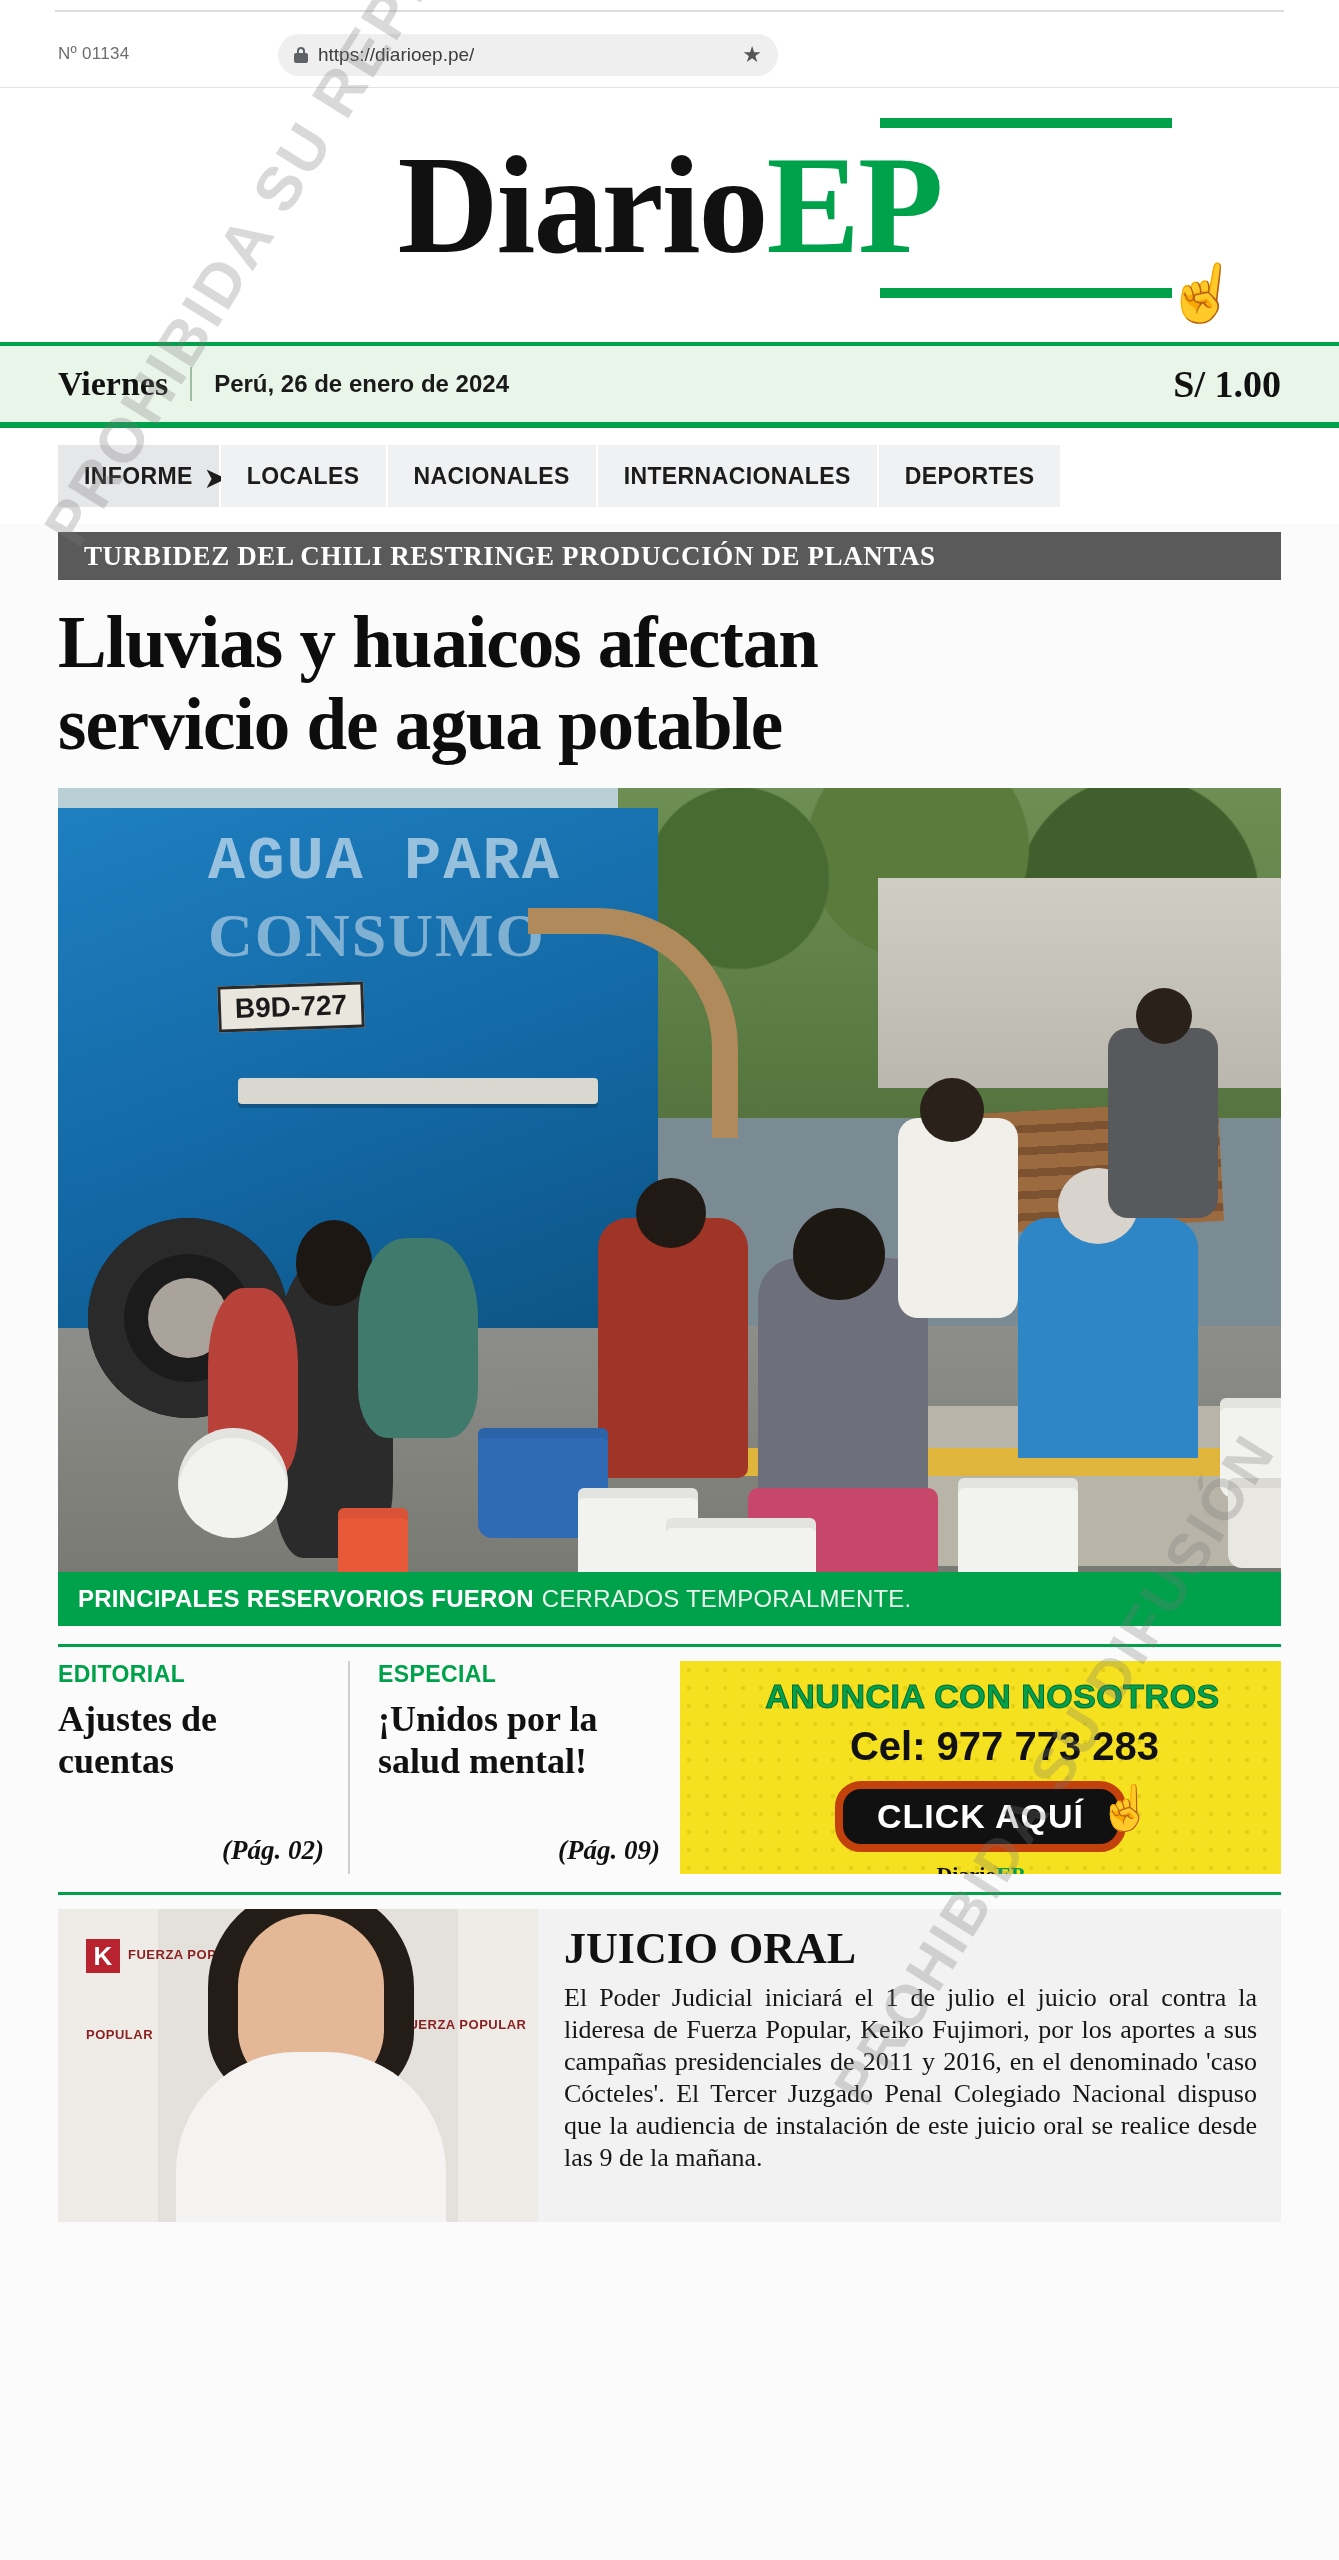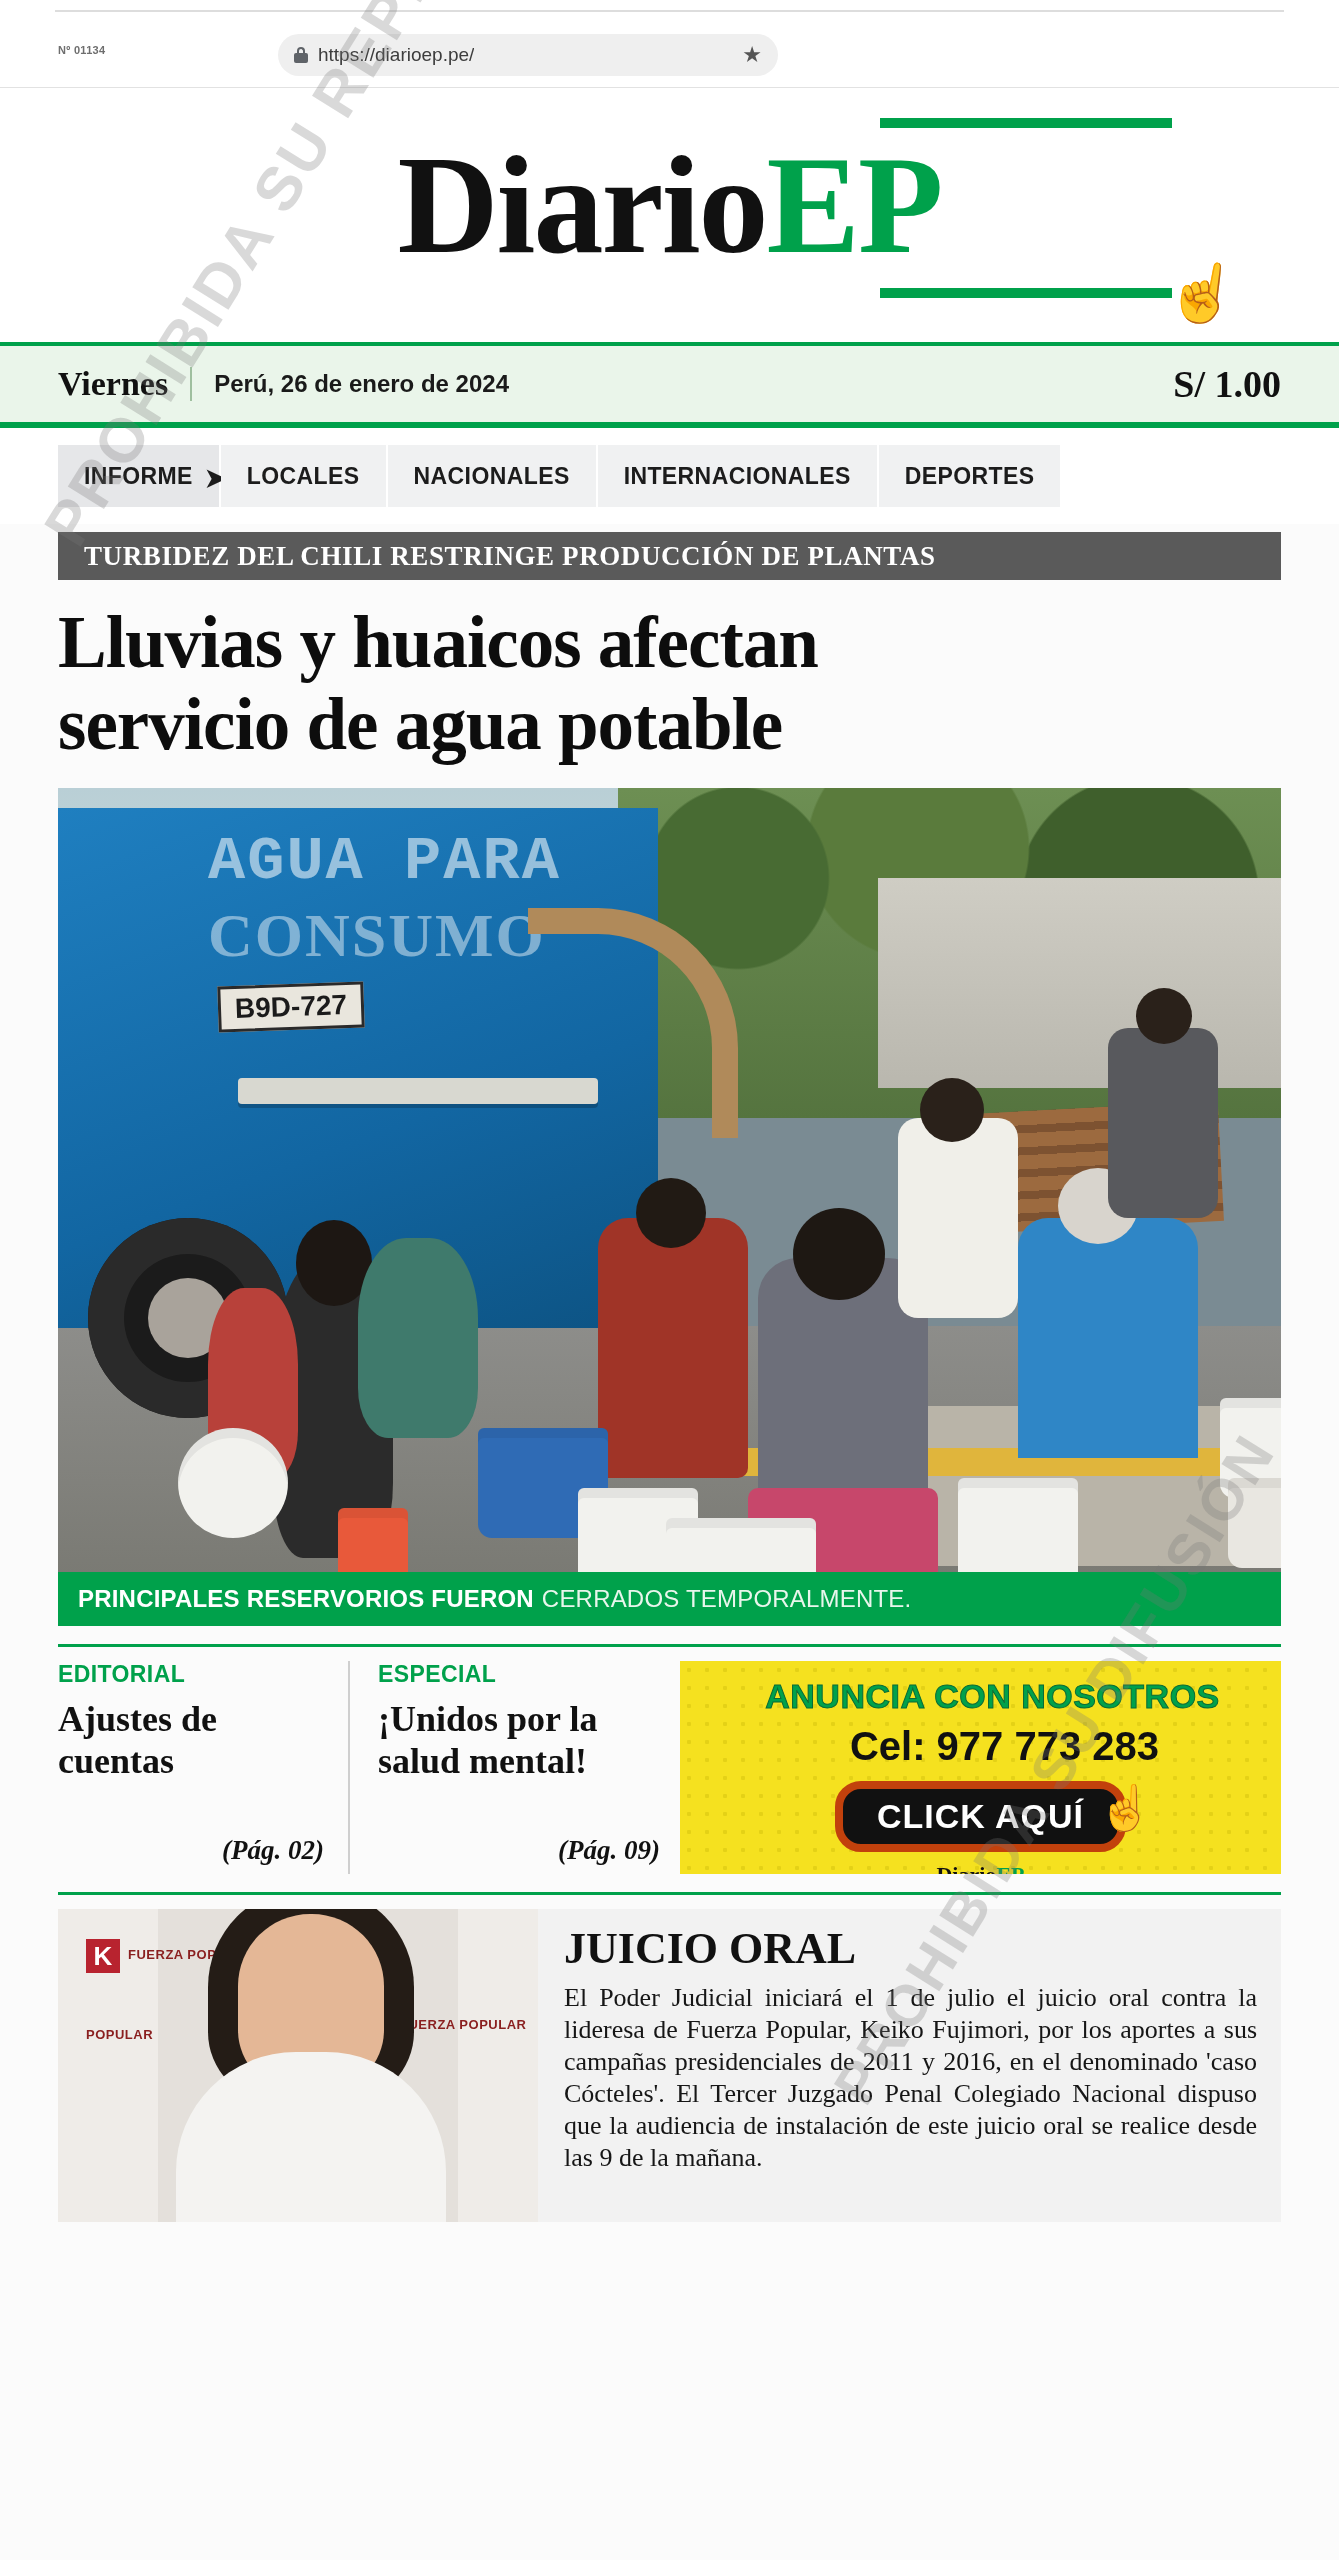--- a/index.html
+++ b/index.html
@@ -29,24 +29,23 @@
   .topbar:before {
     content: "";
     position: absolute;
     top: 10px; left: 55px; right: 55px;
     height: 2px;
     background: #dddddd;
   }
   .issue-no {
     position: absolute;
     left: 58px; top: 44px;
-    font-size: 11px;
+    font-size: 17px;
     color: #6e6e6e;
     letter-spacing: .3px;
-    font-weight: bold;
   }
   .urlbar {
     position: absolute;
     left: 278px; top: 34px;
     width: 500px; height: 42px;
     background: #efefef;
     border-radius: 21px;
     display: flex;
     align-items: center;
     padding: 2px 16px;

